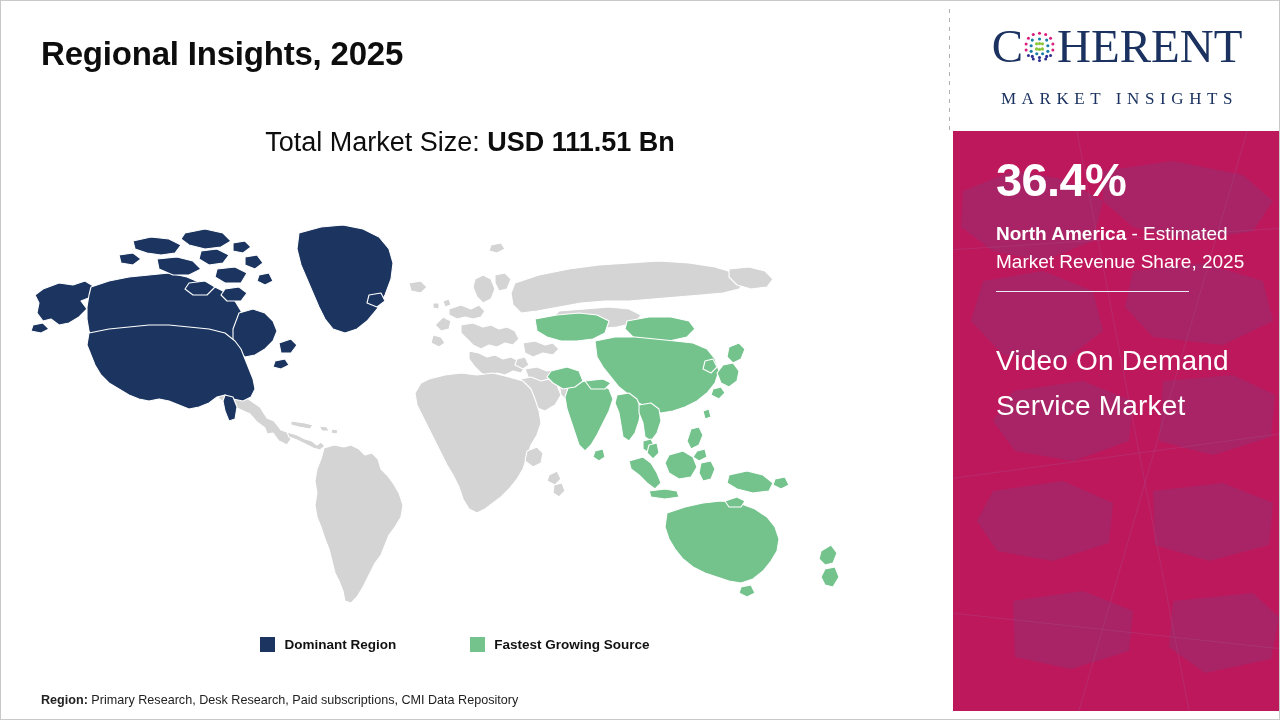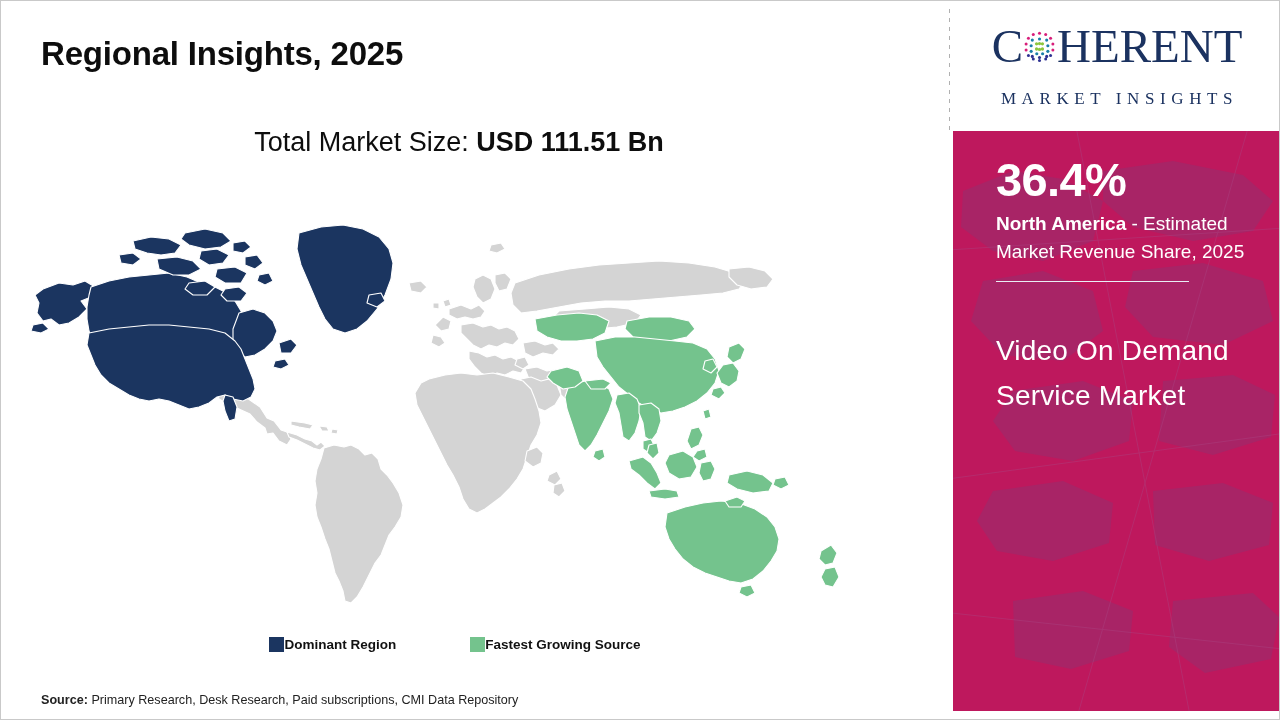--- a/index.html
+++ b/index.html
@@ -35,21 +35,21 @@
     left: 40px;
     top: 34px;
     font-size: 33px;
     font-weight: bold;
     color: #0d0d0d;
     letter-spacing: -0.2px;
     white-space: nowrap;
   }
   #market-size-line {
     position: absolute;
-    left: 4px;
+    left: 15px;
     top: 126px;
     width: 908px;
     text-align: center;
     font-size: 27px;
     color: #0d0d0d;
     white-space: nowrap;
   }
   #market-size-line .ms-label { font-weight: normal; }
   #market-size-line .ms-value { font-weight: bold; }
 
@@ -70,21 +70,21 @@
     top: 636px;
     width: 908px;
     display: flex;
     justify-content: center;
     align-items: center;
     gap: 74px;
   }
   .legend-item {
     display: flex;
     align-items: flex-start;
-    gap: 0;
+    gap: 9px;
   }
   .legend-swatch {
     width: 15px;
     height: 15px;
     display: block;
   }
   .legend-label {
     font-size: 13.5px;
     font-weight: bold;
     color: #111111;
@@ -182,21 +182,21 @@
     width: 272px;
   }
   #stat-value {
     font-size: 47px;
     font-weight: bold;
     color: #ffffff;
     line-height: 1.05;
     letter-spacing: -0.6px;
   }
   #stat-caption {
-    margin-top: 6px;
+    margin-top: 16px;
     font-size: 19px;
     color: #ffffff;
     line-height: 1.44;
     max-width: 265px;
   }
   #stat-caption .region-name { font-weight: bold; }
   #panel-rule {
     margin-top: 16px;
     width: 193px;
     height: 1px;
@@ -372,21 +372,21 @@
         <span class="legend-swatch" style="background:#1b3560"></span>
         <span class="legend-label">Dominant Region</span>
       </div>
       <div class="legend-item">
         <span class="legend-swatch" style="background:#74c38d"></span>
         <span class="legend-label">Fastest Growing Source</span>
       </div>
     </div>
 
     <div id="source-note">
-      <span class="src-label">Source:</span><span> Primary Research, Desk Research, Paid subscriptions, CMI Data Repository</span>
+      <span class="src-label">Region:</span><span> Primary Research, Desk Research, Paid subscriptions, CMI Data Repository</span>
     </div>
   </div>
 
   <div id="vertical-divider"></div>
 
   <div id="logo-area">
     <div id="logo-wordmark">
       <span class="logo-letter">C</span>
       <span id="logo-globe">
         <svg viewBox="0 0 34 34" width="33" height="33" xmlns="http://www.w3.org/2000/svg">

